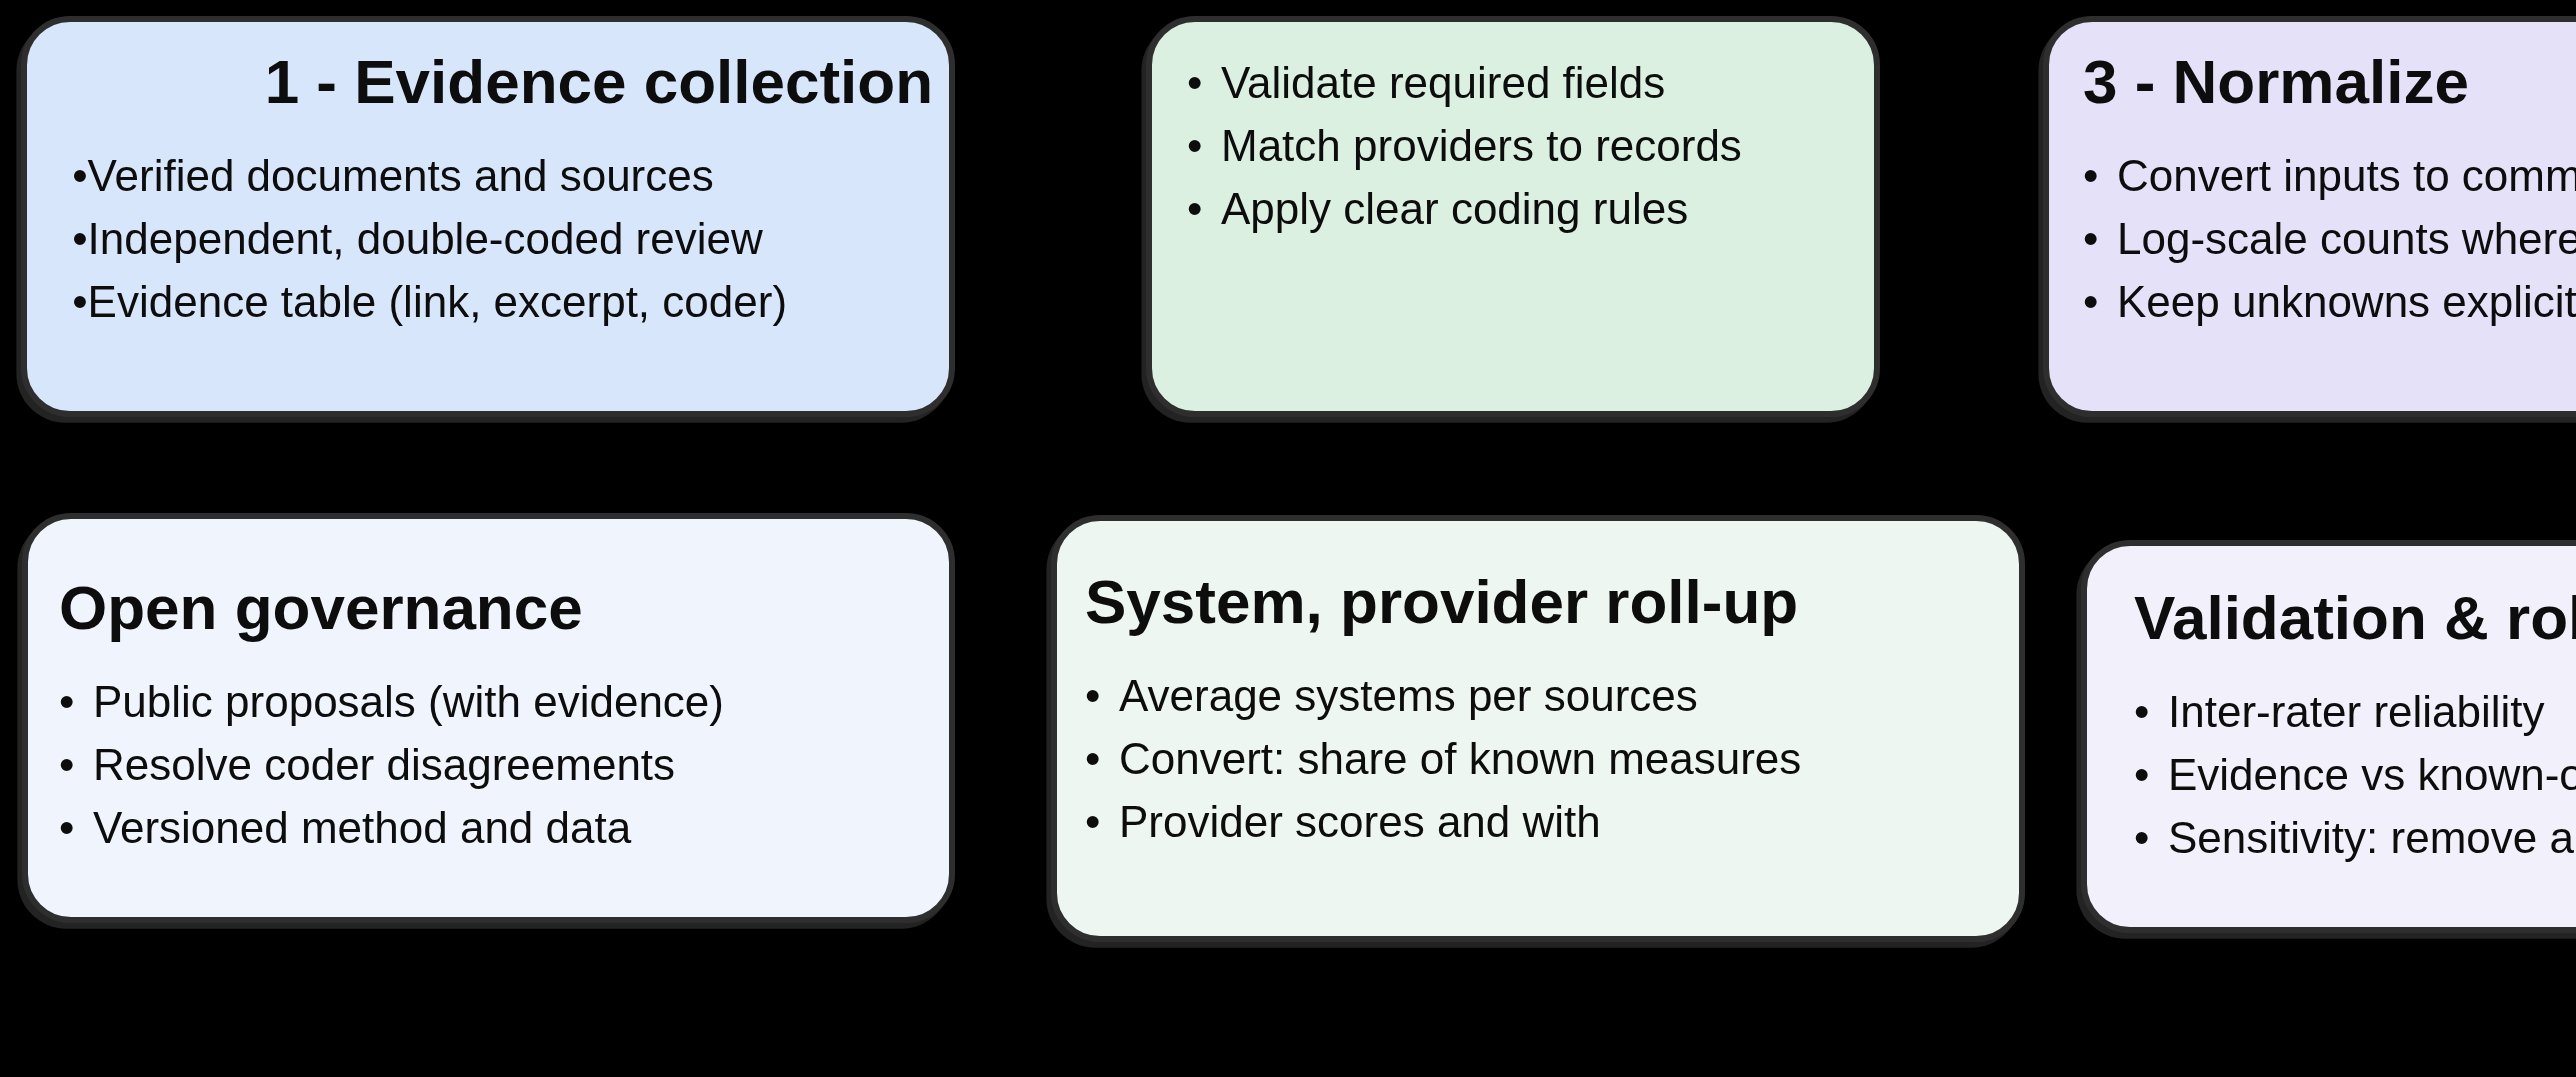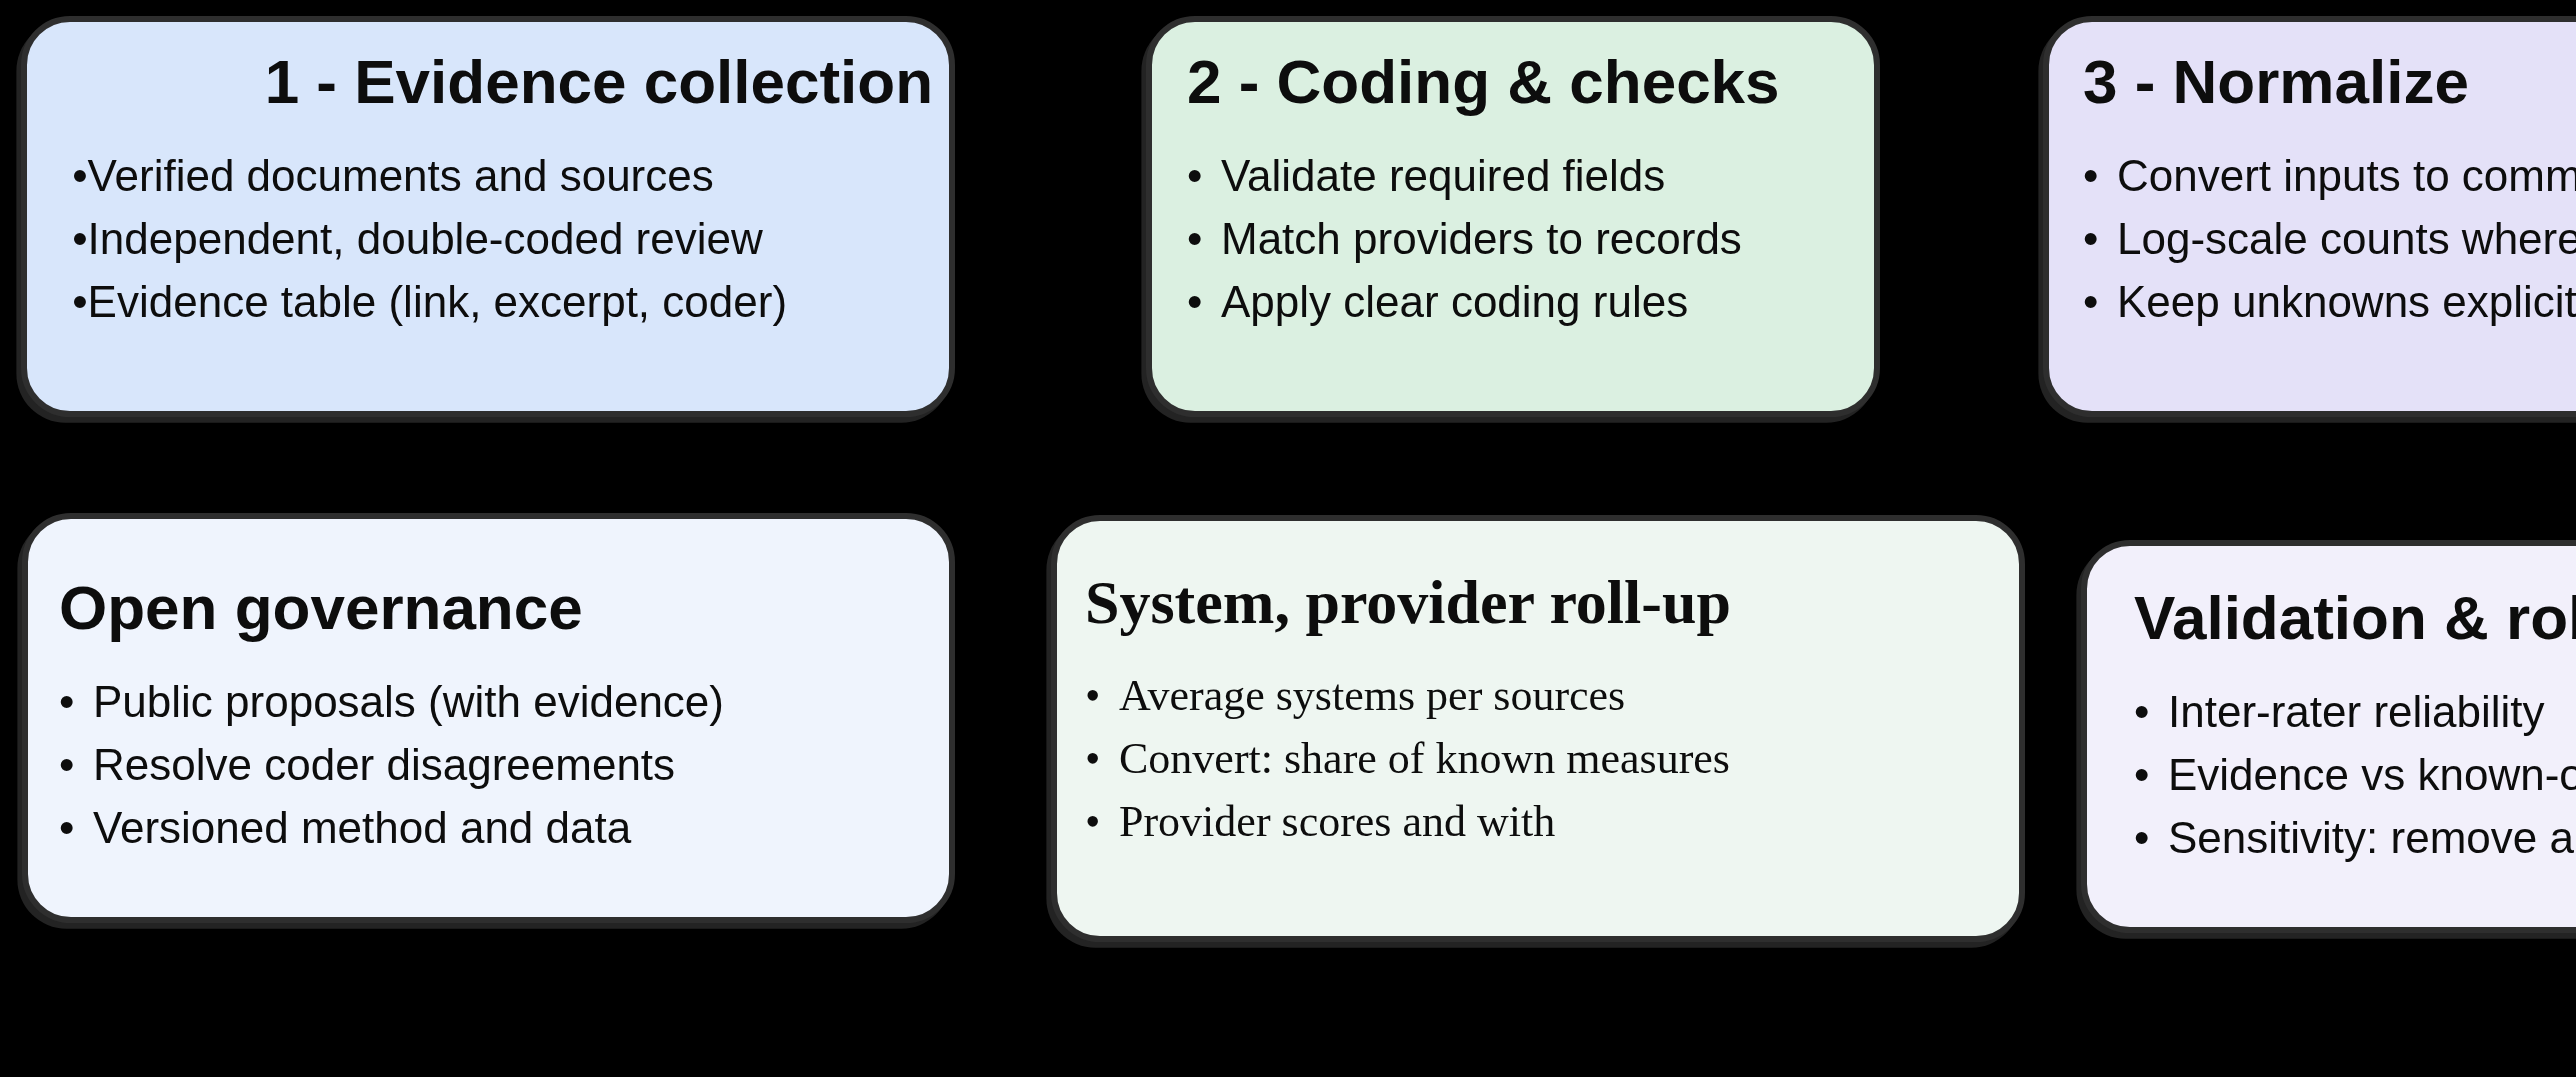--- a/index.html
+++ b/index.html
@@ -32,21 +32,21 @@
     line-height:63px;
     white-space:nowrap;
   }
   .dot{flex:0 0 34px;}
   
   .b1{left:20.6px;  top:15.5px; width:934px;height:401px;padding:29px 15.5px 0 27px;text-align:right;}
   .b2{left:1146px;top:15.5px; width:734px;height:401px;padding:29px 15.5px 0 35px;}
   .b3{left:2043px;top:15.5px; width:889px;height:401px;padding:29px 15.5px 0 34px;}
   
   .b5{left:22px;  top:513px;width:933px;height:410px;padding:58px 15.5px 0 31px;}
-  .b6{left:1051px;top:515px;width:974px;height:427px;padding:50px 15.5px 0 28px;font-family:Liberation Serif, serif;}
+  .b6{left:1051px;top:515px;width:974px;height:427px;padding:50px 15.5px 0 28px;}
   .b7{left:2081px;top:540px;width:958px;height:393px;padding:41px 15.5px 0 47px;}
 </style>
 </head>
 <body>
 
 <div id="canvas">
 
   <div class="card b1" style="background: rgb(216, 230, 251);">
     <div class="card-title">1 - Evidence collection</div>
     <div class="bullet">
@@ -57,21 +57,20 @@
       <span class="dot">•</span>
       <span>Independent, double-coded review</span>
     </div>
     <div class="bullet">
       <span class="dot">•</span>
       <span>Evidence table (link, excerpt, coder)</span>
     </div>
   </div>
 
   <div class="card b2" style="background: rgb(219, 240, 225);">
-    <div class="card-title">2 - Coding &amp; checks</div>
     <div class="bullet">
       <span class="dot">•</span>
       <span>Validate required fields</span>
     </div>
     <div class="bullet">
       <span class="dot">•</span>
       <span>Match providers to records</span>
     </div>
     <div class="bullet">
       <span class="dot">•</span>

